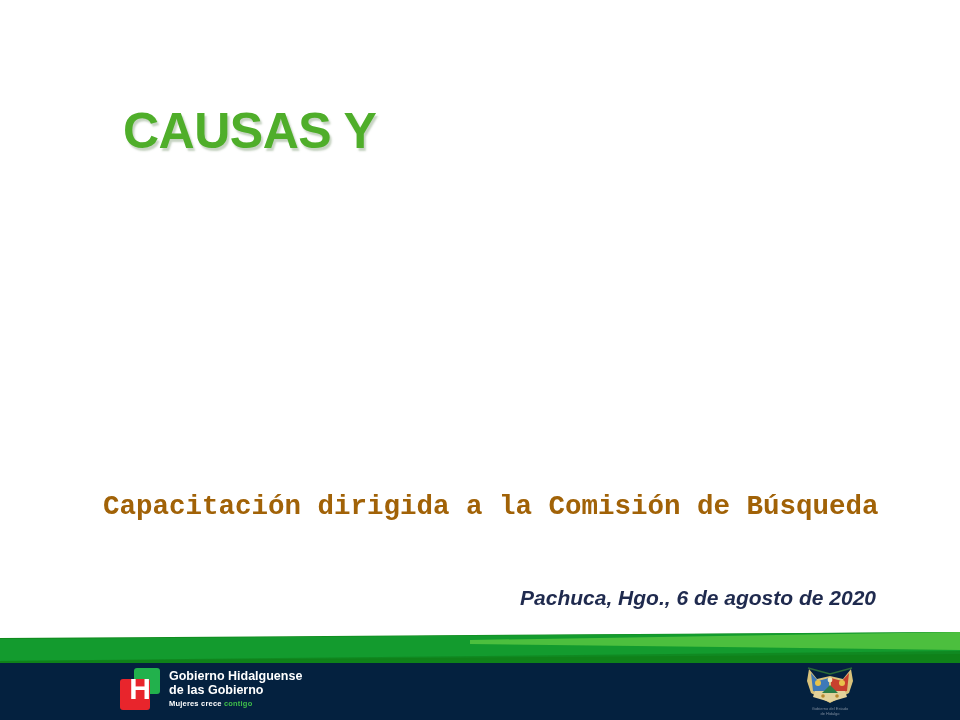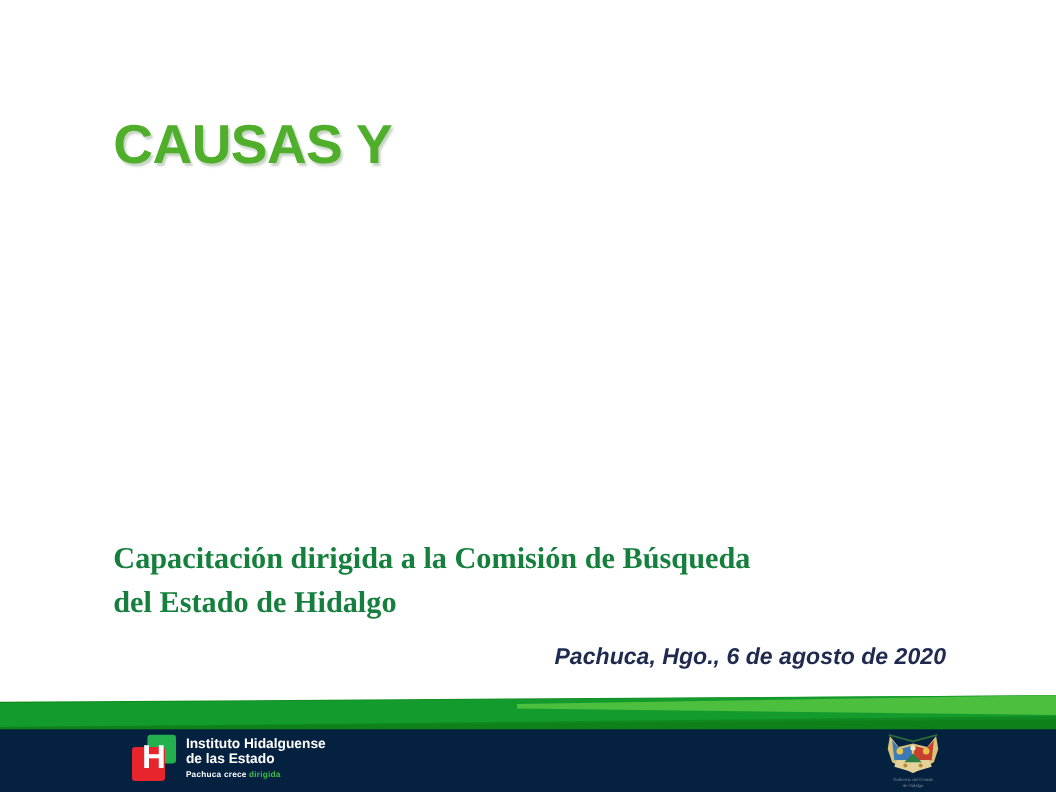--- a/index.html
+++ b/index.html
@@ -32,42 +32,43 @@
   .title-line {
     font-family: "Liberation Sans", sans-serif;
     font-weight: bold;
     font-size: 50px;
     line-height: 1.33;
     letter-spacing: -0.5px;
     color: #4FAE2A;
     text-transform: uppercase;
     text-shadow: 2px 3px 2px rgba(120,150,110,0.42);
     white-space: nowrap;
+    margin-left: 20px;
   }
 
   
   #subtitle-block {
     position: absolute;
     left: 103px;
     top: 487px;
     width: 790px;
   }
   .subtitle-line {
-    font-family: Liberation Serif, serif;
+    font-family: Liberation Mono, monospace;
     font-weight: bold;
     font-size: 27.5px;
     line-height: 1.45;
-    color: #15803d;
+    color: #a16207;
     white-space: nowrap;
   }
 
   
   #date-line {
     position: absolute;
-    left: 0;
+    left: 16px;
     top: 586px;
     width: 860px;
     text-align: right;
     font-family: "Liberation Sans", sans-serif;
     font-style: italic;
     font-weight: bold;
     font-size: 21px;
     color: #1F2A4E;
   }
 
@@ -192,21 +193,20 @@
 <body>
 
 <div id="slide">
 
   <div id="title-block">
     <div class="title-line">CAUSAS Y</div>
   </div>
 
   <div id="subtitle-block">
     <div class="subtitle-line">Capacitación dirigida a la Comisión de Búsqueda</div>
-    <div class="subtitle-line">del Estado de Hidalgo</div>
   </div>
 
   <div id="date-line">Pachuca, Hgo., 6 de agosto de 2020</div>
 
   <div id="footer">
 
     <svg id="swoosh" viewBox="0 0 960 40" preserveAspectRatio="none">
       <polygon points="0,10 960,4 960,40 0,40" fill="#118A1C"></polygon>
       <polygon points="0,11 960,4 960,26 0,33" fill="#139B2E"></polygon>
       <polygon points="470,12 960,4 960,22 470,16" fill="#4CBF3E"></polygon>
@@ -216,25 +216,25 @@
     <div id="navy-bar"></div>
   </div>
 
   <div id="ihm-logo">
     <div id="ihm-mark">
       <div class="sq-green"></div>
       <div class="sq-red"></div>
       <div class="h-glyph">H</div>
     </div>
     <div id="ihm-words">
-      <div class="ihm-name">Instituto Hidalguense</div>
-      <div class="ihm-name">de las Estado</div>
+      <div class="ihm-name">Gobierno Hidalguense</div>
+      <div class="ihm-name">de las Gobierno</div>
       <div id="ihm-tagline">
-        <span class="tag-white">Pachuca crece</span>
-        <span class="tag-green">dirigida</span>
+        <span class="tag-white">Mujeres crece</span>
+        <span class="tag-green">contigo</span>
       </div>
     </div>
   </div>
 
   <div id="crest-block">
     <svg id="crest-svg" width="54" height="42" viewBox="0 0 54 42">
       <path d="M6 6 L14 16 L27 13 L40 16 L48 6 L50 18 L46 30 L27 40 L8 30 L4 18 Z" fill="#D9C27A"></path>
       <path d="M8 10 L15 18 L26 15 L26 31 L10 28 Z" fill="#3E79B8"></path>
       <path d="M46 10 L39 18 L28 15 L28 31 L44 28 Z" fill="#C8402E"></path>
       <path d="M12 28 L42 28 L44 34 L27 39 L10 34 Z" fill="#E3D29A"></path>

